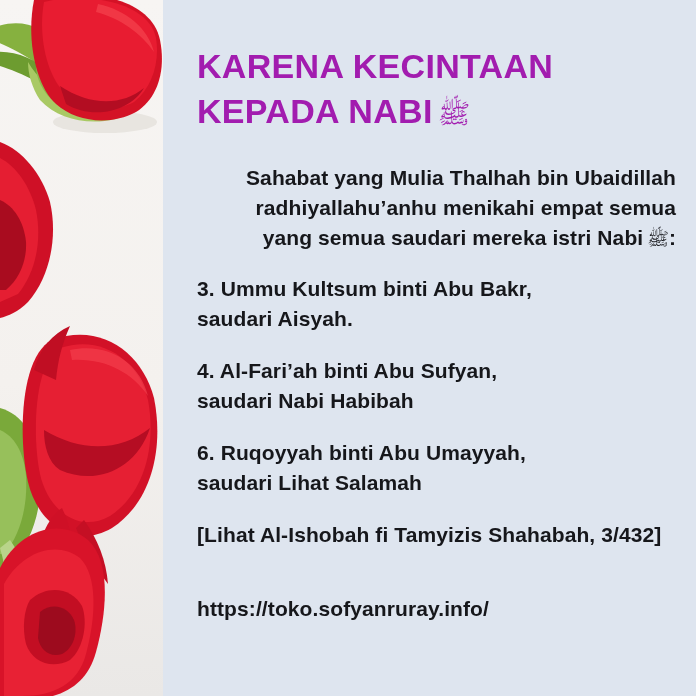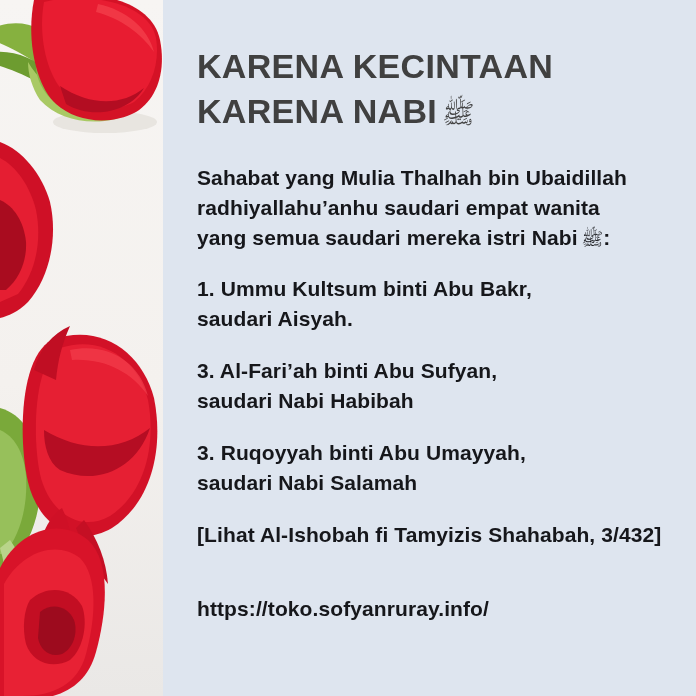--- a/index.html
+++ b/index.html
@@ -25,35 +25,35 @@
     box-sizing: border-box;
     padding: 44px 20px 0 34px;
     color: #16171b;
   }
   h1.title {
     margin: 0 0 26px 0;
     font-size: 34px;
     line-height: 45px;
     font-weight: 700;
     letter-spacing: 0.3px;
-    color: #404040;
+    color: #a21caf;
   }
   .salawat-lg {
     font-size: 27px;
     font-weight: 400;
     margin-left: 5px;
   }
   .content p {
     margin: 0 0 22px 0;
     font-size: 21px;
     line-height: 30px;
     font-weight: 600;
     letter-spacing: 0.1px;
   }
-  p.intro { margin-bottom: 20px; }
+  p.intro { margin-bottom: 20px; text-align: right; }
   .salawat-sm {
     font-size: 18px;
     font-weight: 400;
     margin-left: 4px;
   }
   p.citation { margin-bottom: 12px; }
   p.url {
     margin: 44px 0 0 0;
     font-size: 21px;
     font-weight: 600;
@@ -103,43 +103,43 @@
         <path d="M4,584 C22,552 56,540 80,558 C98,576 96,618 86,654 C78,684 54,696 22,696 L4,696 Z" fill="#e82134"></path>
         <path d="M30,600 C48,584 72,588 82,606 C88,622 84,648 70,660 C52,670 32,662 26,644 C22,628 24,610 30,600 Z" fill="#c30e23"></path>
         <path d="M40,612 C52,602 68,606 74,620 C78,632 74,648 62,654 C50,658 40,650 38,638 Z" fill="#9d0b1e"></path>
       </g>
     </svg>
   </div>
 
   <div class="content">
     <h1 class="title">
       <span>KARENA KECINTAAN</span><br>
-      <span>KARENA NABI</span><span class="salawat-lg">ﷺ</span>
+      <span>KEPADA NABI</span><span class="salawat-lg">ﷺ</span>
     </h1>
 
     <p class="intro">
       <span>Sahabat yang Mulia Thalhah bin Ubaidillah</span><br>
-      <span>radhiyallahu’anhu saudari empat wanita</span><br>
+      <span>radhiyallahu’anhu menikahi empat semua</span><br>
       <span>yang semua saudari mereka istri Nabi</span><span class="salawat-sm">ﷺ</span><span>:</span>
     </p>
 
     <p class="item">
-      <span>1. Ummu Kultsum binti Abu Bakr,</span><br>
+      <span>3. Ummu Kultsum binti Abu Bakr,</span><br>
       <span>saudari Aisyah.</span>
     </p>
 
 
     <p class="item">
-      <span>3. Al-Fari’ah binti Abu Sufyan,</span><br>
+      <span>4. Al-Fari’ah binti Abu Sufyan,</span><br>
       <span>saudari Nabi Habibah</span>
     </p>
 
     <p class="item">
-      <span>3. Ruqoyyah binti Abu Umayyah,</span><br>
-      <span>saudari Nabi Salamah</span><br>
+      <span>6. Ruqoyyah binti Abu Umayyah,</span><br>
+      <span>saudari Lihat Salamah</span><br>
     </p>
 
     <p class="citation">[Lihat Al-Ishobah fi Tamyizis Shahabah, 3/432]</p>
 
     <p class="url">https://toko.sofyanruray.info/</p>
   </div>
 
 </div>
 
 </body></html>

